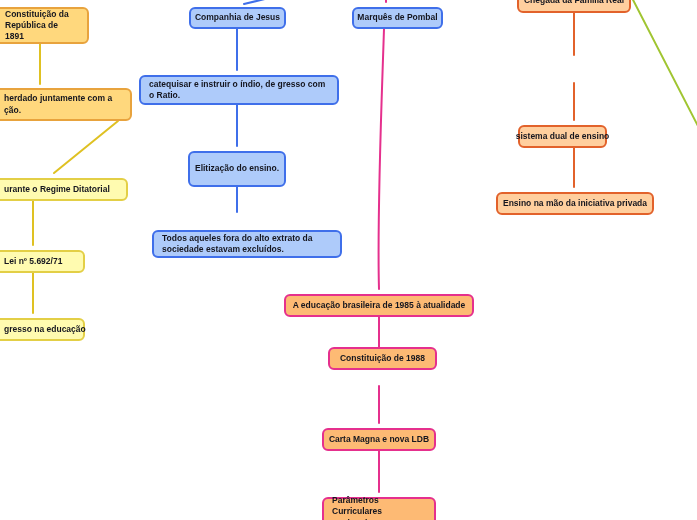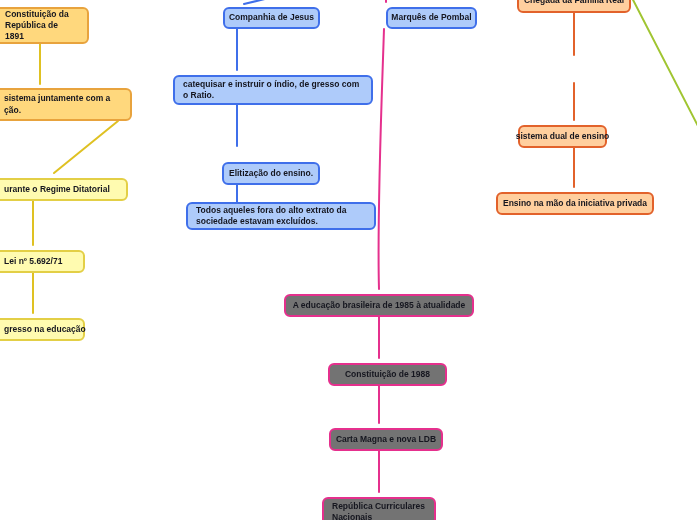--- a/index.html
+++ b/index.html
@@ -30,22 +30,22 @@
     display:flex;
     align-items:center;
   }
   .single{white-space:nowrap;justify-content:center;padding:0 6px;}
   .leftcut{justify-content:flex-start;padding-left:10px;}
   .multiline{flex-direction:column;justify-content:center;align-items:flex-start;padding:2px 8px;}
   .multiline .line{display:block;}
 
   .amber{background:#ffd87d;border-color:#e8a33d;}
   .yellow{background:#fffbb0;border-color:#e3cf46;}
-  .blue{background:#aecbfa;border-color:#3f6fea;margin-left:34px;}
-  .pink{background:#737373;border-color:#e5308d;}
+  .blue{background:#aecbfa;border-color:#3f6fea;}
+  .pink{background:#fdba74;border-color:#e5308d;}
   .orange{background:#ffcf9e;border-color:#e2622b;}
 </style>
 </head>
 <body>
 
 <div id="canvas">
 
   <svg id="edge-layer" viewBox="0 0 697 520">
     <defs>
       <marker id="ar-yellow" markerWidth="7" markerHeight="7" refX="5" refY="3.5" orient="auto">
@@ -81,48 +81,48 @@
     <path class="e-orange" d="M 574,13 L 574,55" marker-end="url(#ar-orange)"></path>
     <path class="e-orange" d="M 574,83 L 574,120" marker-end="url(#ar-orange)"></path>
     <path class="e-orange" d="M 574,148 L 574,187" marker-end="url(#ar-orange)"></path>
 
     <path class="e-green" d="M 630,-6 L 700,130"></path>
   </svg>
 
   <div class="node amber multiline" style="left:-5px;top:7px;width:94px;height:37px">Constituição da República de 1891</div>
 
   <div class="node amber multiline" style="left:-8px;top:88px;width:140px;height:33px;padding-left:10px">
-    <span class="line">sistema juntamente com a</span>
+    <span class="line">herdado juntamente com a</span>
     <span class="line">ção.</span>
   </div>
 
   <div class="node yellow single leftcut" style="left:-8px;top:178px;width:136px;height:23px">urante o Regime Ditatorial</div>
 
   <div class="node yellow single leftcut" style="left:-8px;top:250px;width:93px;height:23px">Lei nº 5.692/71</div>
 
   <div class="node yellow single leftcut" style="left:-8px;top:318px;width:93px;height:23px">gresso na educação</div>
 
   <div class="node blue single" style="left:189px;top:7px;width:97px;height:22px">Companhia de Jesus</div>
 
   <div class="node blue multiline" style="left:139px;top:75px;width:200px;height:30px">catequisar e instruir o índio, de gresso com o Ratio.</div>
 
-  <div class="node blue single" style="left:188px;top:162px;width:98px;height:23px">Elitização do ensino.</div>
+  <div class="node blue single" style="left:188px;top:151px;width:98px;height:36px">Elitização do ensino.</div>
 
-  <div class="node blue multiline" style="left:152px;top:202px;width:190px;height:28px">Todos aqueles fora do alto extrato da sociedade estavam excluídos.</div>
+  <div class="node blue multiline" style="left:152px;top:230px;width:190px;height:28px">Todos aqueles fora do alto extrato da sociedade estavam excluídos.</div>
 
   <div class="node blue single" style="left:352px;top:7px;width:91px;height:22px">Marquês de Pombal</div>
 
   <div class="node pink single" style="left:284px;top:294px;width:190px;height:23px">A educação brasileira de 1985 à atualidade</div>
 
-  <div class="node pink single" style="left:328px;top:363px;width:119px;height:23px">Constituição de 1988</div>
+  <div class="node pink single" style="left:328px;top:347px;width:109px;height:23px">Constituição de 1988</div>
 
-  <div class="node pink single" style="left:329px;top:428px;width:114px;height:23px">Carta Magna e nova LDB</div>
+  <div class="node pink single" style="left:322px;top:428px;width:114px;height:23px">Carta Magna e nova LDB</div>
 
   <div class="node pink multiline" style="left:322px;top:497px;width:114px;height:30px">
-    <span class="line">República Curriculares</span>
+    <span class="line">Parâmetros Curriculares</span>
     <span class="line">Nacionais</span>
   </div>
 
   <div class="node orange single" style="left:517px;top:-11px;width:114px;height:24px">Chegada da Família Real</div>
 
 
   <div class="node orange single" style="left:518px;top:125px;width:89px;height:23px">sistema dual de ensino</div>
 
   <div class="node orange single" style="left:496px;top:192px;width:158px;height:23px">Ensino na mão da iniciativa privada</div>
 

